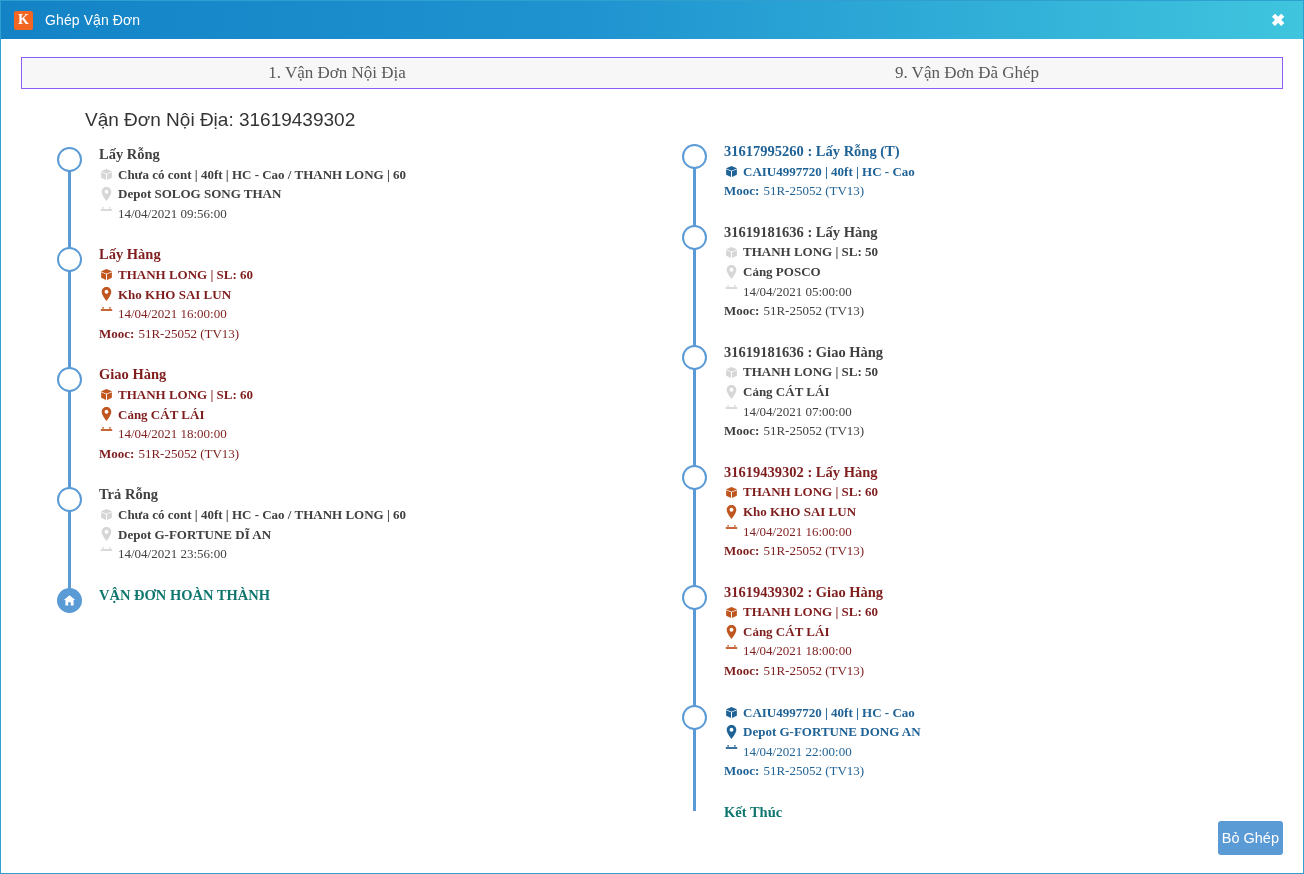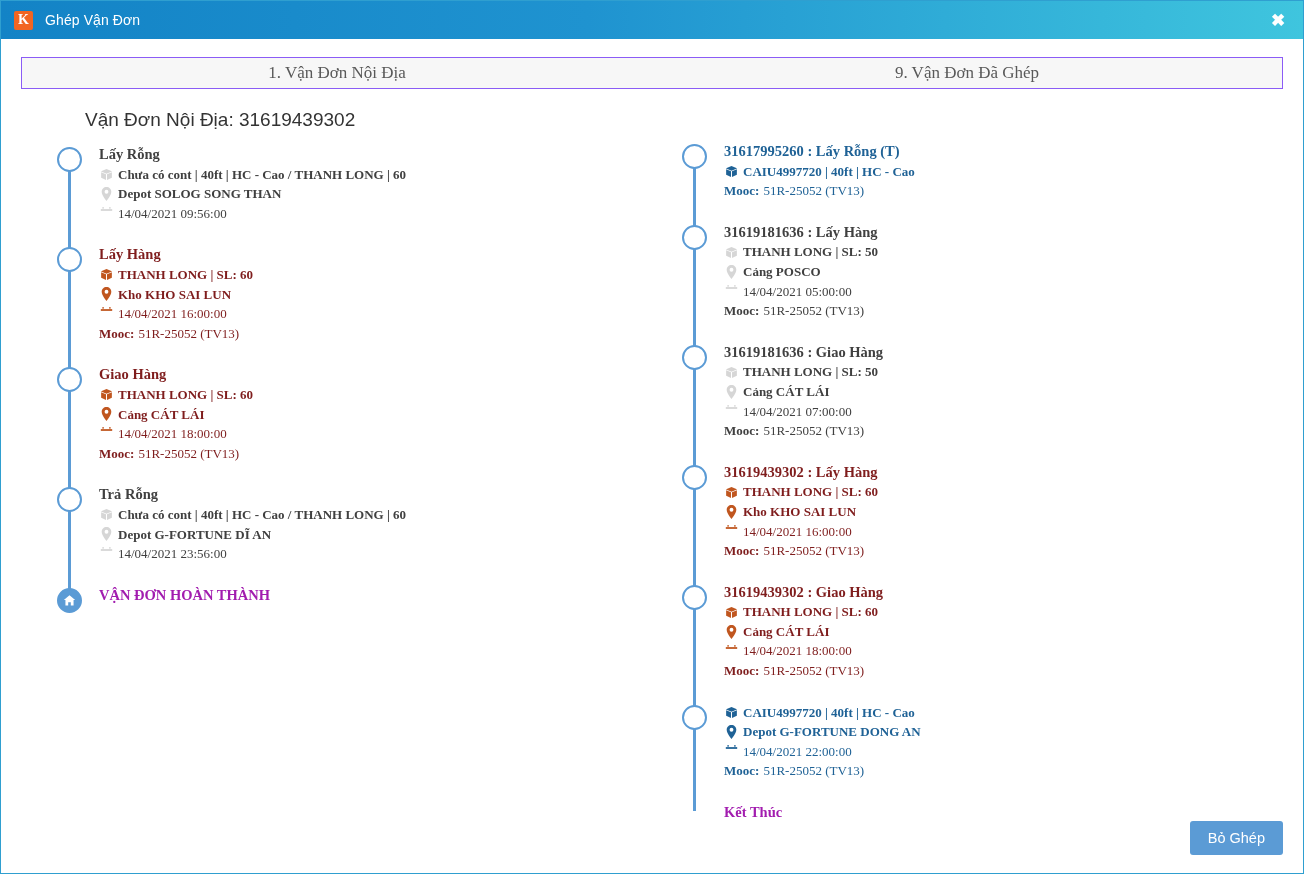--- a/index.html
+++ b/index.html
@@ -164,35 +164,35 @@
     align-items: center;
   }
   .tl-ico svg { display: block; }
   .tl-mooc-label { font-weight: bold; }
   .tl-mooc-val { font-weight: normal; margin-left: 4px; }
 
   
   .c-orange { color: #7f1d1d; }
   .c-blue   { color: #1f6296; }
   .c-grey   { color: #404040; }
-  .c-link   { color: #a21caf; }
+  .c-link   { color: #0f766e; }
 
   
   .footer {
     position: absolute;
     right: 20px;
     bottom: 18px;
   }
   .btn-primary {
     background: #5b9bd5;
     border: none;
     color: #ffffff;
     font-size: 14.5px;
     font-family: "Liberation Sans", sans-serif;
-    padding: 9px 18px;
+    padding: 9px 4px;
     border-radius: 3px;
     cursor: pointer;
   }
 </style>
 </head>
 <body>
 
 <div class="window">
 
   <div class="titlebar">

